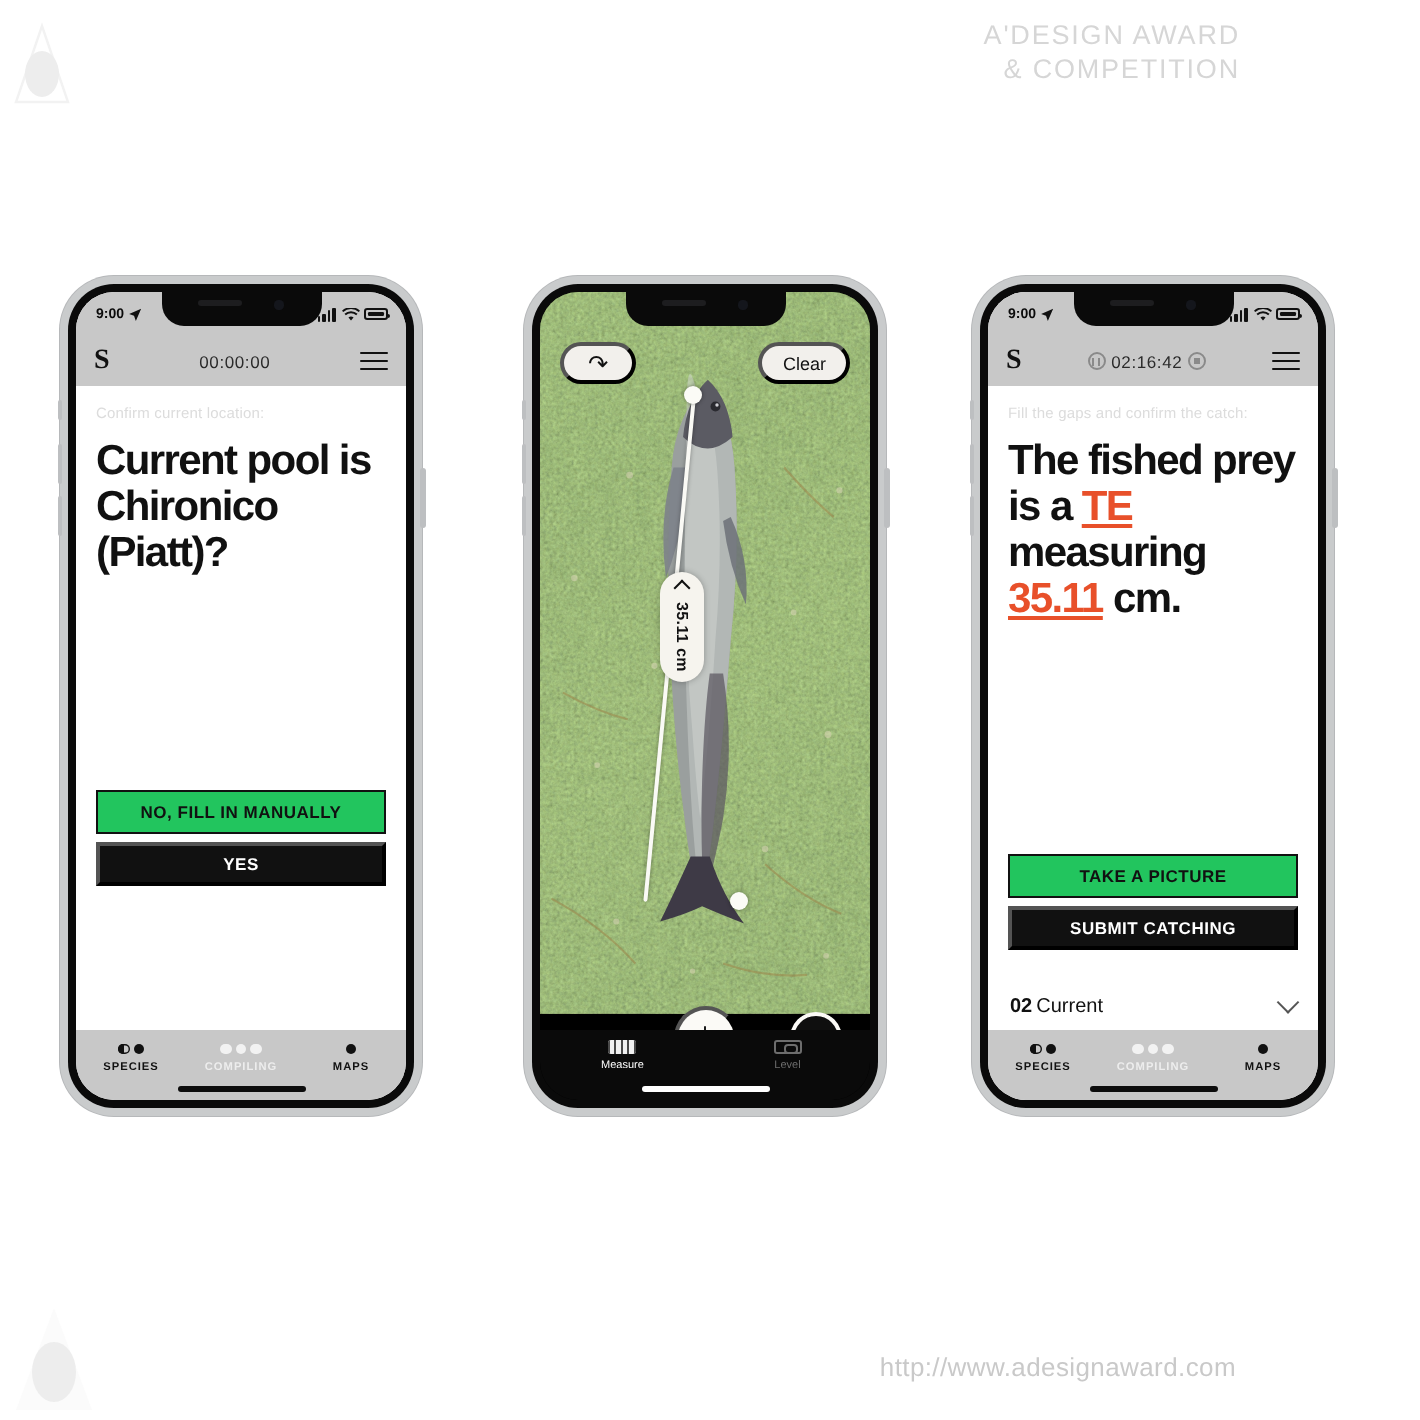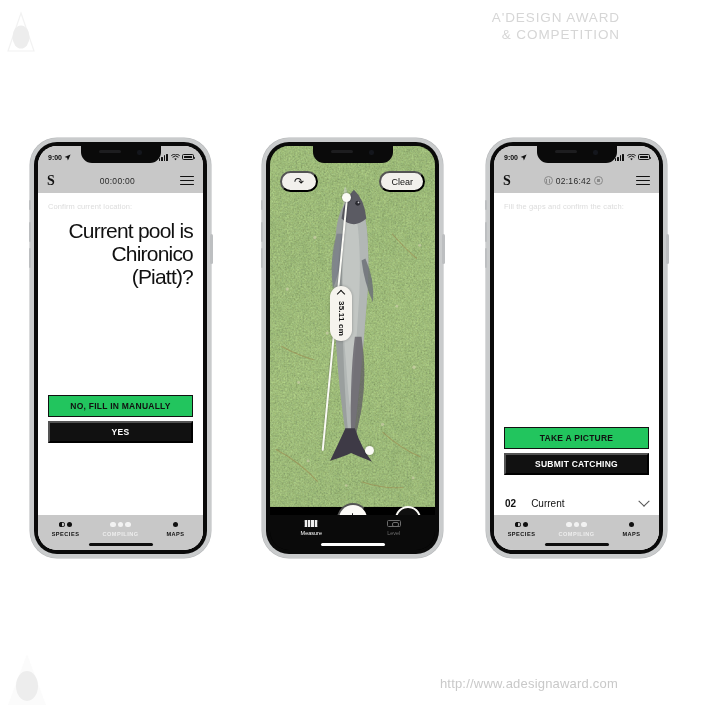--- a/index.html
+++ b/index.html
@@ -121,22 +121,22 @@
   }
   .timer-ctl .pause { width: 3.5px; height: 4px; border-left: 1.2px solid #8a8a8a; border-right: 1.2px solid #8a8a8a; }
   .timer-ctl .stop { width: 3.6px; height: 3.6px; background: #8a8a8a; }
   .burger { width: 14px; display: flex; flex-direction: column; gap: 2.6px; }
   .burger span { display: block; height: 1.6px; background: #111; border-radius: 1px; }
 
   
   .content { flex: 1 1 auto; background: #fff; display: flex; flex-direction: column; padding: 0 10px; position: relative; }
   .hint { font-size: 7.5px; color: #dcdcdc; margin-top: 9px; letter-spacing: .1px; }
   .headline {
-    font-size: 21px; font-weight: normal; line-height: 1.1;
-    letter-spacing: -.8px; color: #111; margin-top: 8px; text-align: right;
+    font-size: 21px; font-weight: bold; line-height: 1.1;
+    letter-spacing: -.8px; color: #111; margin-top: 8px;
   }
   .hl-accent { text-decoration: underline; text-decoration-thickness: 2px; text-underline-offset: 2px; }
   .spacer { flex: 1 1 auto; }
 
   .btn-outline, .btn-solid {
     height: 22px; width: 100%;
     display: flex; align-items: center; justify-content: center;
     font-size: 8.5px; font-weight: bold; letter-spacing: .25px;
   }
   .btn-outline { border: 1.4px solid #111; color: #111; background: #22c55e; }
@@ -144,21 +144,21 @@
 
   .catch-row {
     display: flex; align-items: center; gap: 10px;
     font-size: 6.5px; color: #222; padding: 4px 0 4px 1px;
     border-bottom: 1px solid #d8d8d8;
   }
   .catch-row .c-loc { flex: 1 1 auto; font-size: 7.5px; }
   .catch-row .c-date { font-weight: normal; }
   .catch-row .c-num { letter-spacing: .3px; }
   .catches-bar {
-    display: flex; align-items: center; gap: 15px;
+    display: flex; align-items: center; gap: 2px;
     padding: 5px 1px 6px 1px; color: #111;
   }
   .catches-bar .cb-count { font-size: 10px; font-weight: bold; }
   .catches-bar .cb-label { font-size: 10px; }
   .chev-down {
     margin-left: auto; width: 8px; height: 8px;
     border-right: 1.2px solid #555; border-bottom: 1.2px solid #555;
     transform: rotate(45deg) translate(-2px,-2px);
   }
 
@@ -539,20 +539,23 @@
           </div>
           <div class="burger">
               <span></span>
               <span></span>
               <span></span>
             </div>
         </div>
 
         <div class="content">
           <div class="hint">Fill the gaps and confirm the catch:</div>
+          <div class="headline">
+            <span>The fished prey is a </span><span class="hl-accent" style="color:#E8502A">TE</span><span> measuring </span><span class="hl-accent" style="color:#E8502A">35.11</span><span> cm.</span>
+          </div>
           <div class="spacer"></div>
           <button class="btn-outline">TAKE A PICTURE</button>
           <button class="btn-solid">SUBMIT CATCHING</button>
           <div style="height:18px"></div>
           <div class="catches-bar">
             <span class="cb-count">02</span>
             <span class="cb-label">Current</span>
             <span class="chev-down"></span>
           </div>
         </div>

